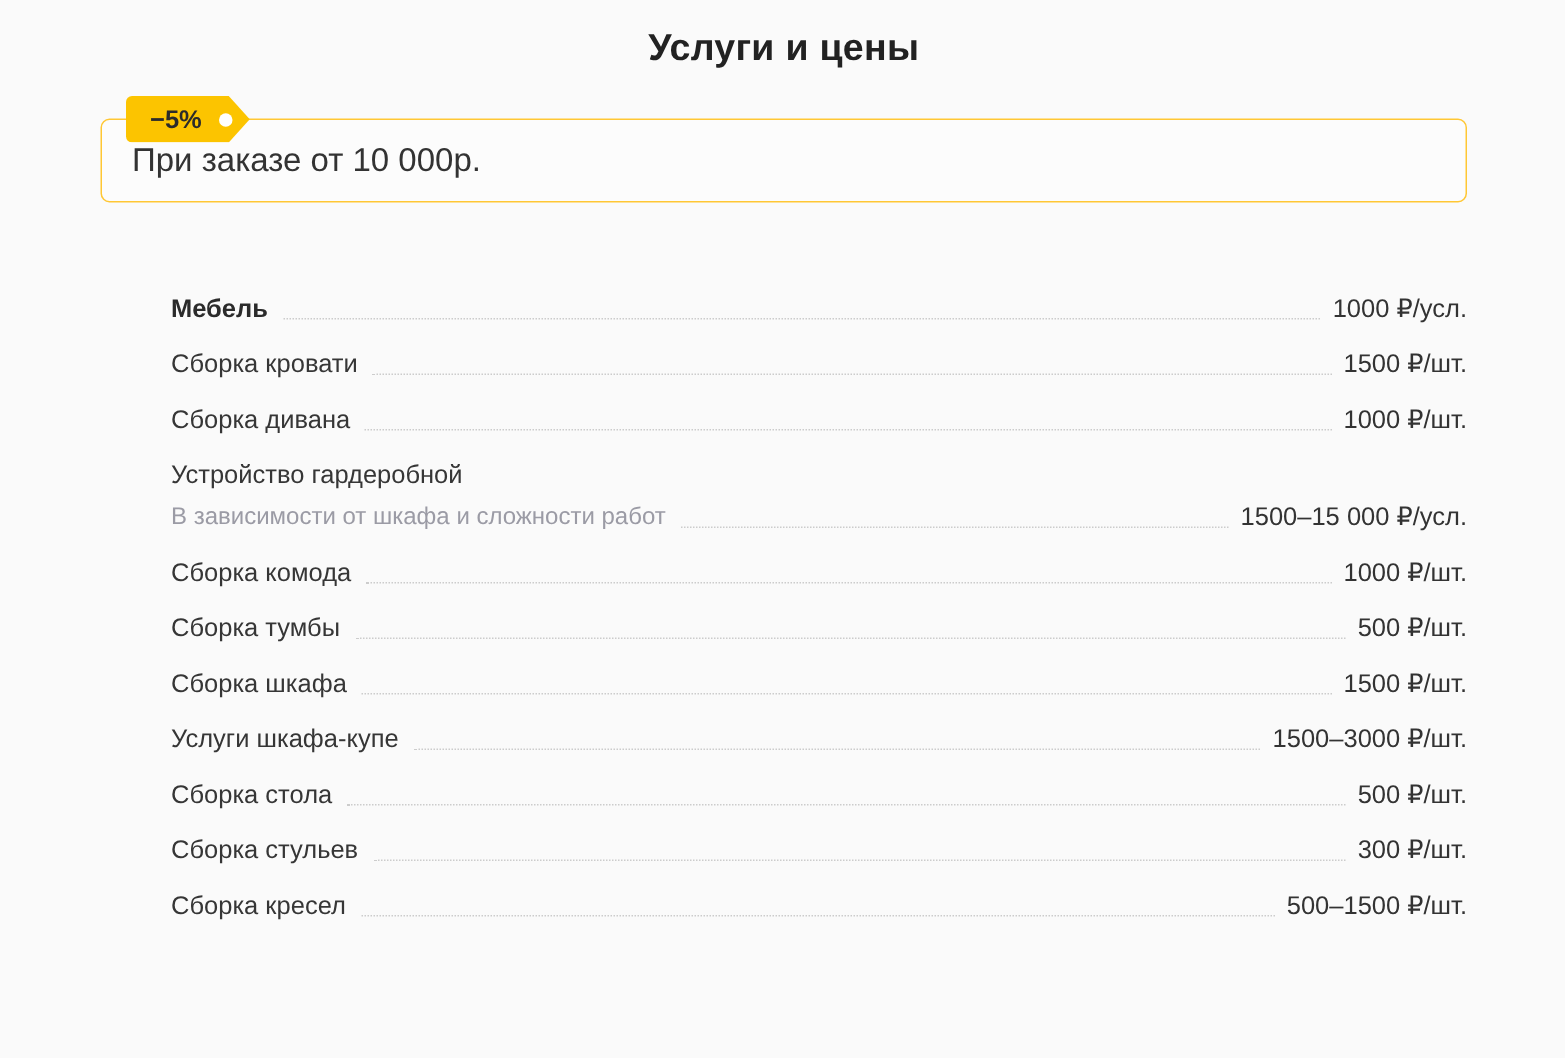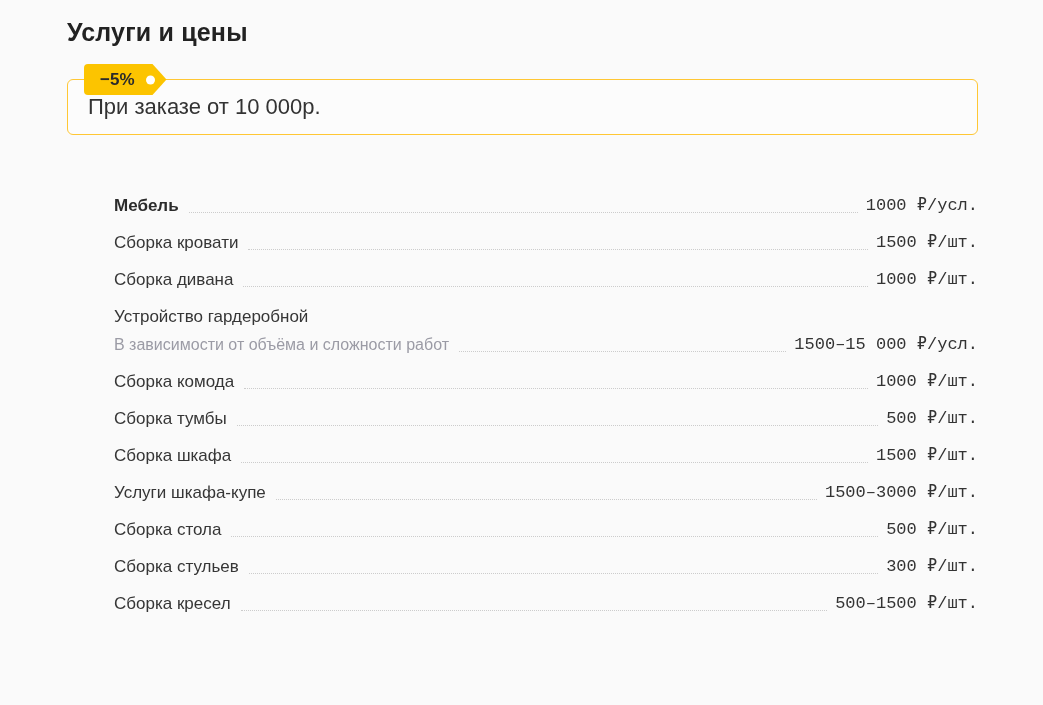--- a/index.html
+++ b/index.html
@@ -15,20 +15,21 @@
   .page {
     padding: 18px 65px 0 67px;
   }
   .page-title {
     margin: 0;
     font-size: 25px;
     line-height: 29px;
     font-weight: 700;
     color: #222;
     letter-spacing: 0.2px;
+    text-align: center;
   }
   .promo {
     position: relative;
     margin-top: 32px;
     height: 56px;
     border: 1px solid #ffc734;
     border-radius: 6px;
     background: #fcfcfc;
     display: flex;
     align-items: center;
@@ -94,21 +95,20 @@
     flex: 1 1 auto;
     min-width: 20px;
     border-bottom: 1px dotted #cccccc;
     margin: 0 8px 4px 10px;
   }
   .price {
     font-size: 17px;
     line-height: 22px;
     color: #333;
     white-space: nowrap;
-    font-family: Liberation Mono, monospace;
   }
 </style>
 </head>
 <body>
 
 <div class="page">
 
   <h1 class="page-title">Услуги и цены</h1>
 
   <div class="promo">
@@ -144,21 +144,21 @@
       <div class="label">Сборка дивана</div>
 
     </div>
     <div class="leader"></div>
     <div class="price">1000 ₽/шт.</div>
   </div>
 
   <div class="row">
     <div class="labels">
       <div class="label">Устройство гардеробной</div>
-      <div class="note">В зависимости от объёма и сложности работ</div>
+      <div class="note">В зависимости от шкафа и сложности работ</div>
     </div>
     <div class="leader"></div>
     <div class="price">1500–15 000 ₽/усл.</div>
   </div>
 
   <div class="row">
     <div class="labels">
       <div class="label">Сборка комода</div>
 
     </div>

